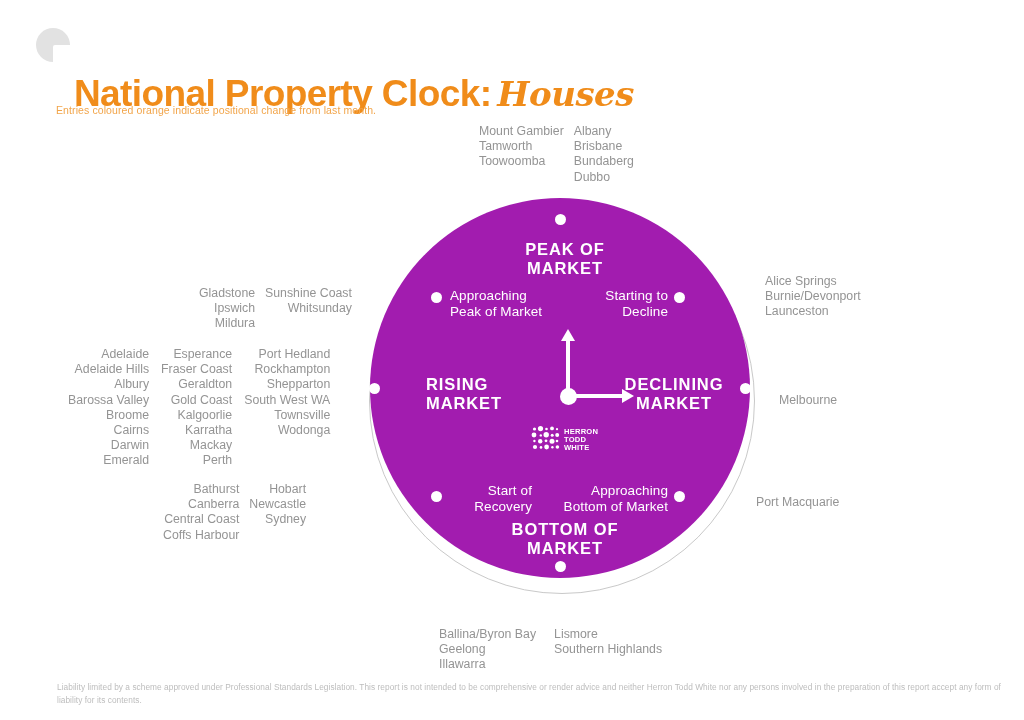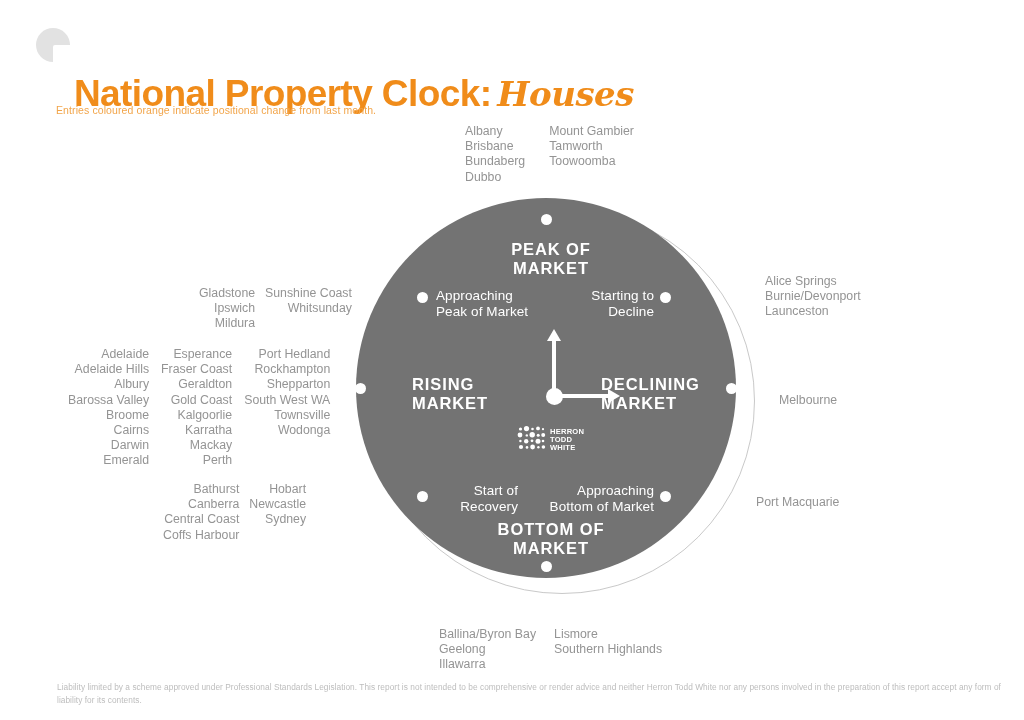--- a/index.html
+++ b/index.html
@@ -76,25 +76,25 @@
     left: 14px;
     top: 12px;
     width: 386px;
     height: 386px;
     border: 1.6px solid #c9c9c9;
     border-radius: 50%;
     box-sizing: border-box;
   }
   #clock-disc {
     position: absolute;
-    left: 1px;
+    left: 15px;
     top: 2px;
     width: 380px;
     height: 380px;
-    background: #737373;
+    background: #a21caf;
     border-radius: 50%;
   }
 
   .clock-dot {
     position: absolute;
     width: 11px;
     height: 11px;
     background: #ffffff;
     border-radius: 50%;
   }
@@ -246,21 +246,21 @@
     <div class="seg-label seg-minor" style="left:180px; top:90px; width:118px; text-align:right;">
       <div>Starting to</div>
       <div>Decline</div>
     </div>
 
     <div class="seg-label seg-major" style="left:24px; top:177px; text-align:left;margin-left:32px;">
       <div>RISING</div>
       <div>MARKET</div>
     </div>
 
-    <div class="seg-label seg-major" style="left:245px; top:177px; width:118px; text-align:left;">
+    <div class="seg-label seg-major" style="left:245px; top:177px; width:118px; text-align:center;">
       <div>DECLINING</div>
       <div>MARKET</div>
     </div>
 
     <div class="seg-label seg-minor" style="left:78px; top:285px; width:84px; text-align:right;">
       <div>Start of</div>
       <div>Recovery</div>
     </div>
 
     <div class="seg-label seg-minor" style="left:160px; top:285px; width:138px; text-align:right;">
@@ -308,30 +308,30 @@
           <text x="33" y="16">TODD</text>
           <text x="33" y="24">WHITE</text>
         </g>
       </svg>
     </div>
 
   </div>
 </div>
 
 <div class="city-group" id="grp-peak">
+  <div class="city-col align-l" style="margin-left:14px;">
+    <div>Mount Gambier</div>
+    <div>Tamworth</div>
+    <div>Toowoomba</div>
+  </div>
   <div class="city-col align-l">
     <div>Albany</div>
     <div>Brisbane</div>
     <div>Bundaberg</div>
     <div>Dubbo</div>
-  </div>
-  <div class="city-col align-l" style="margin-left:14px;">
-    <div>Mount Gambier</div>
-    <div>Tamworth</div>
-    <div>Toowoomba</div>
   </div>
 </div>
 
 <div class="city-group" id="grp-approach-pk">
   <div class="city-col align-r">
     <div>Gladstone</div>
     <div>Ipswich</div>
     <div>Mildura</div>
   </div>
   <div class="city-col align-r">

